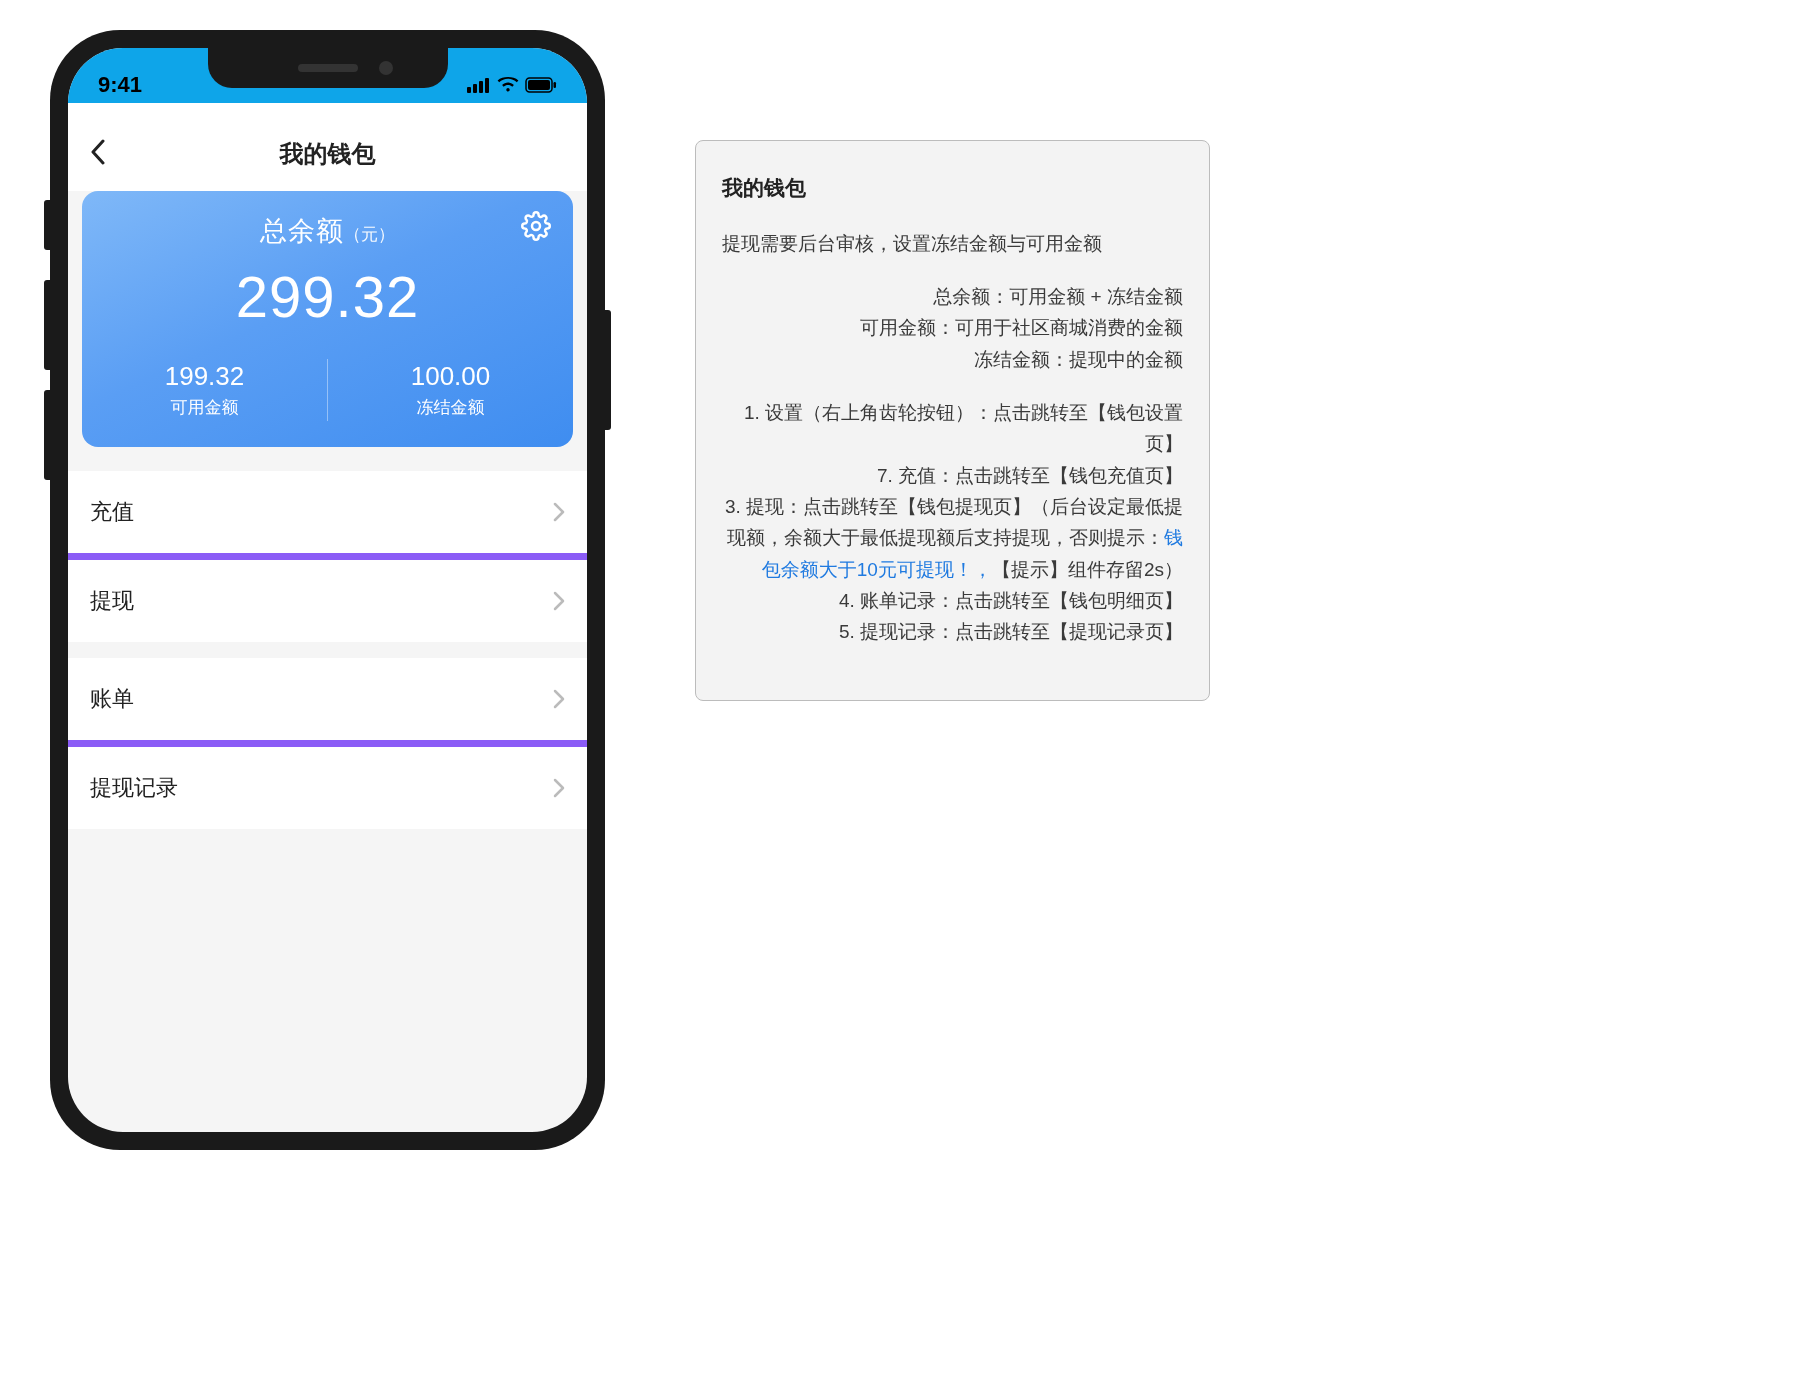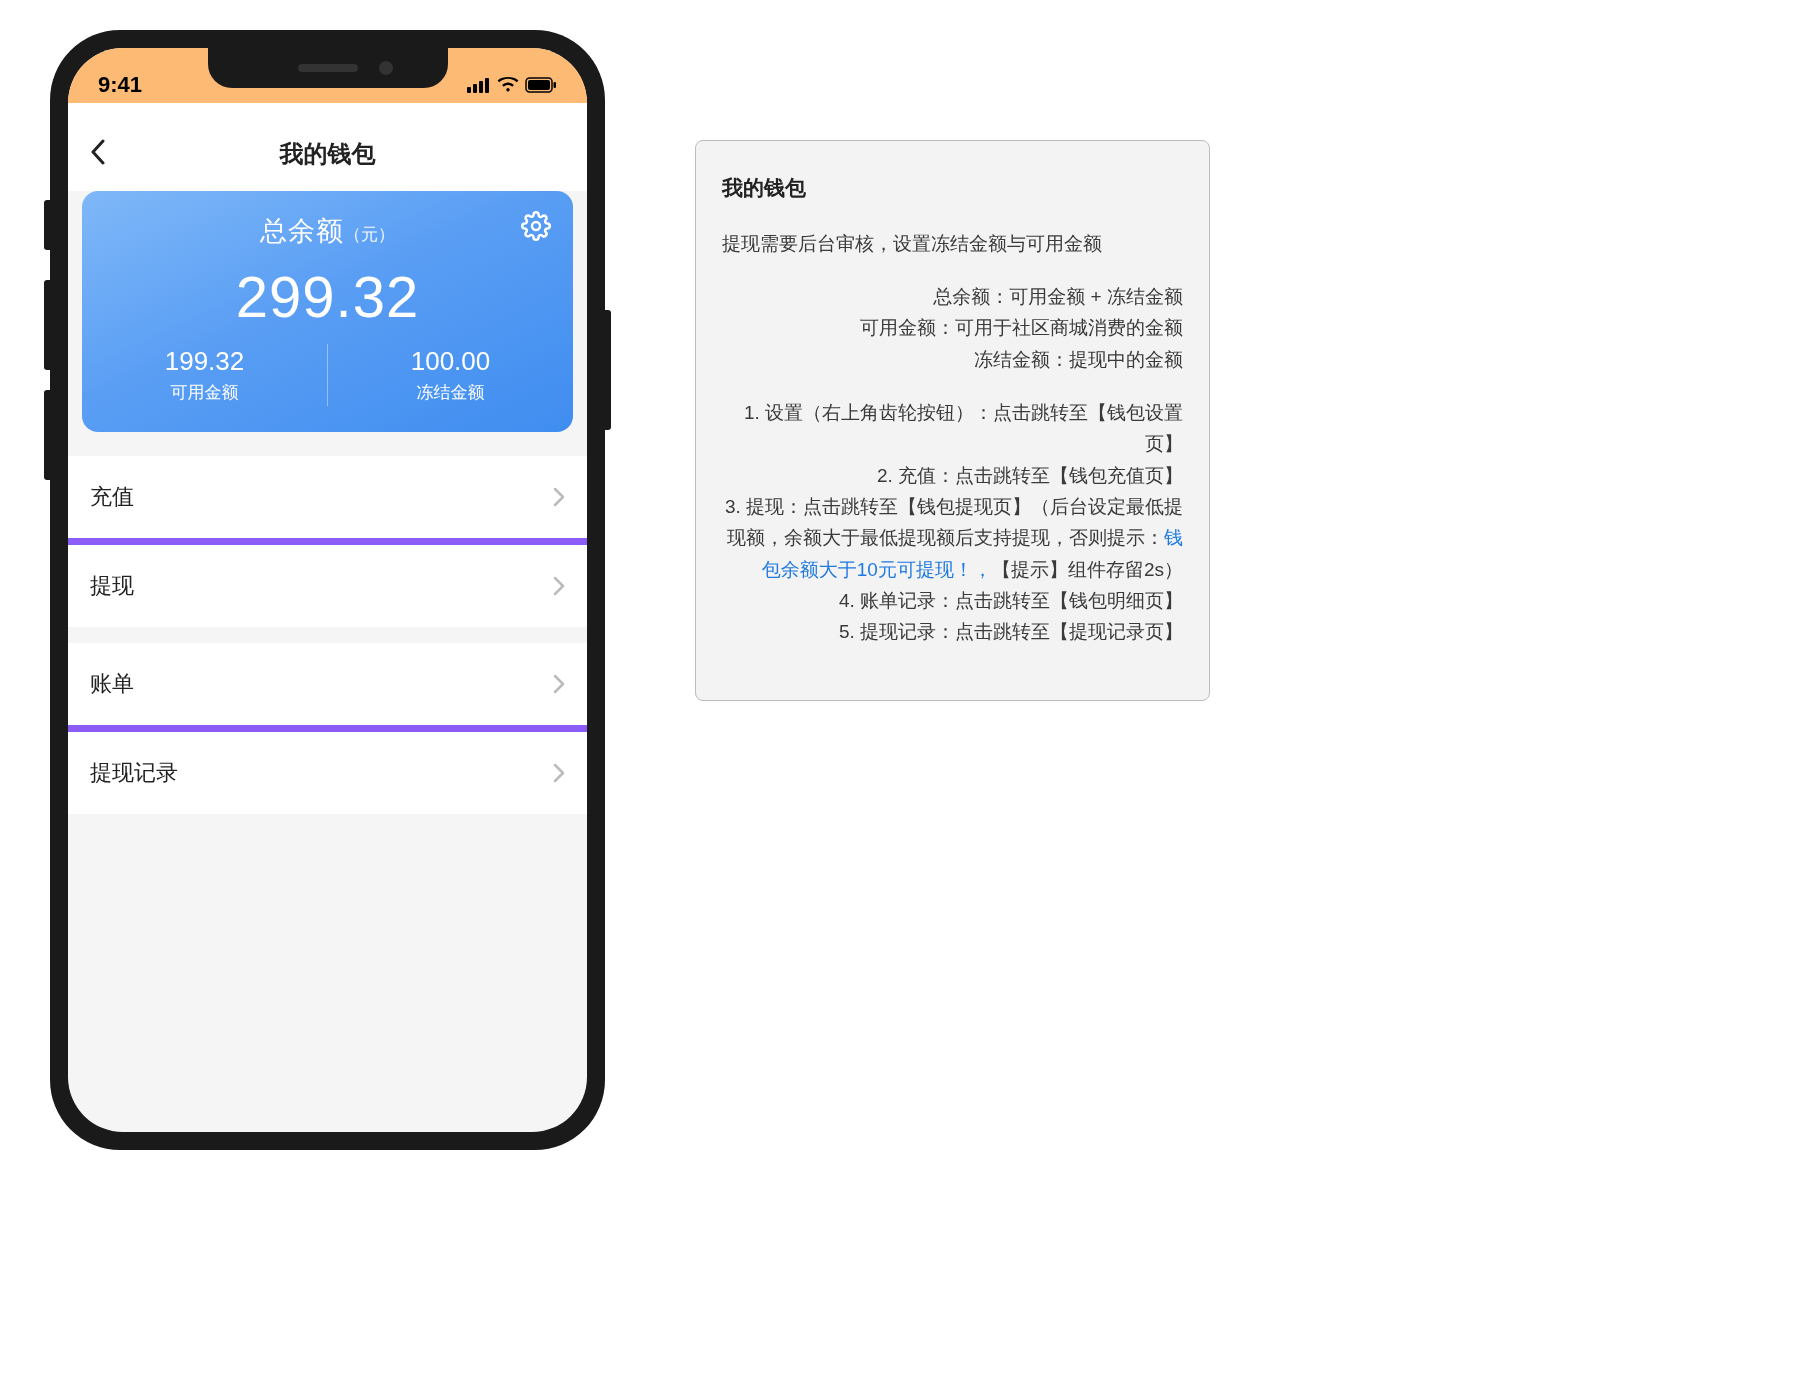--- a/index.html
+++ b/index.html
@@ -97,21 +97,21 @@
       position: absolute;
       right: 55px;
     }
 
     .status-bar {
       display: flex;
       justify-content: space-between;
       align-items: center;
       padding: 18px 30px 0;
       height: 55px;
-      background: #fdba74;
+      background: #0ea5e9;
       font-weight: 600;
       font-size: 22px;
       gap: 6px;
     }
     .status-icons {
       display: flex;
       align-items: center;
       gap: 6px;
     }
 
@@ -161,21 +161,21 @@
       top: -2px;
     }
     .balance-total {
       font-size: 58px;
       font-weight: 400;
       margin-top: 14px;
       letter-spacing: 1px;
     }
     .balance-split {
       display: flex;
-      margin-top: 14px;
+      margin-top: 29px;
     }
     .balance-col {
       flex: 1;
       padding: 2px 0;
     }
     .balance-col:first-child {
       border-right: 1px solid rgba(255,255,255,0.4);
     }
     .bc-val {
       font-size: 26px;
@@ -329,20 +329,20 @@
 <div class="spec">
   <h3>我的钱包</h3>
   <p>提现需要后台审核，设置冻结金额与可用金额</p>
   <div class="block">
     <div>总余额：可用金额 + 冻结金额</div>
     <div>可用金额：可用于社区商城消费的金额</div>
     <div>冻结金额：提现中的金额</div>
   </div>
   <div class="block">
     <div>1. 设置（右上角齿轮按钮）：点击跳转至【钱包设置页】</div>
-    <div>2. 充值：点击跳转至【钱包充值页】</div>
+    <div>7. 充值：点击跳转至【钱包充值页】</div>
     <div>
       <span>3. 提现：点击跳转至【钱包提现页】（后台设定最低提现额，余额大于最低提现额后支持提现，否则提示：</span><span class="link">钱包余额大于10元可提现！，</span><span>【提示】组件存留2s）</span>
     </div>
     <div>4. 账单记录：点击跳转至【钱包明细页】</div>
     <div>5. 提现记录：点击跳转至【提现记录页】</div>
   </div>
 </div>
 
 </body></html>

